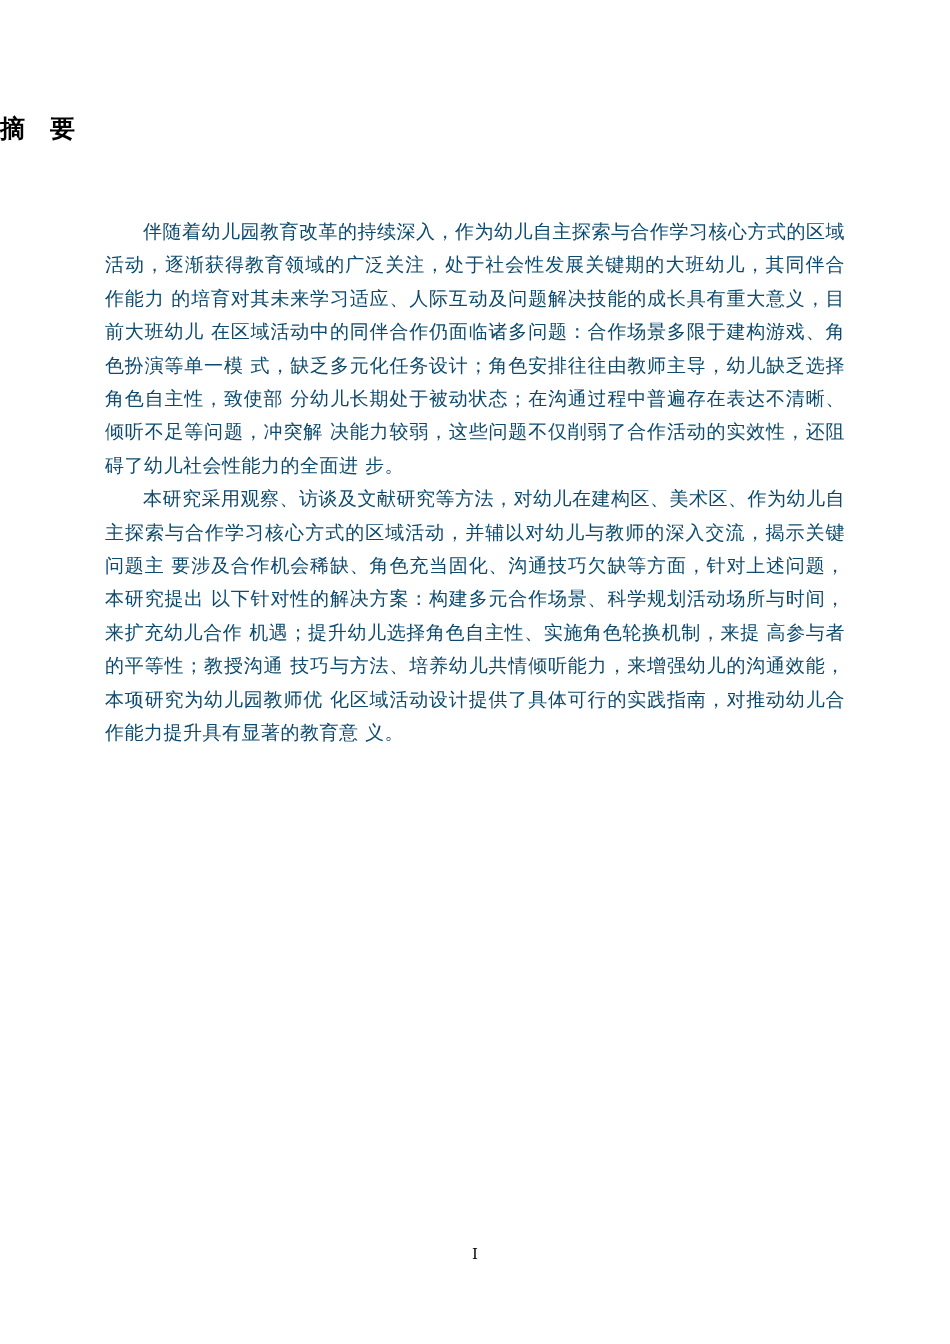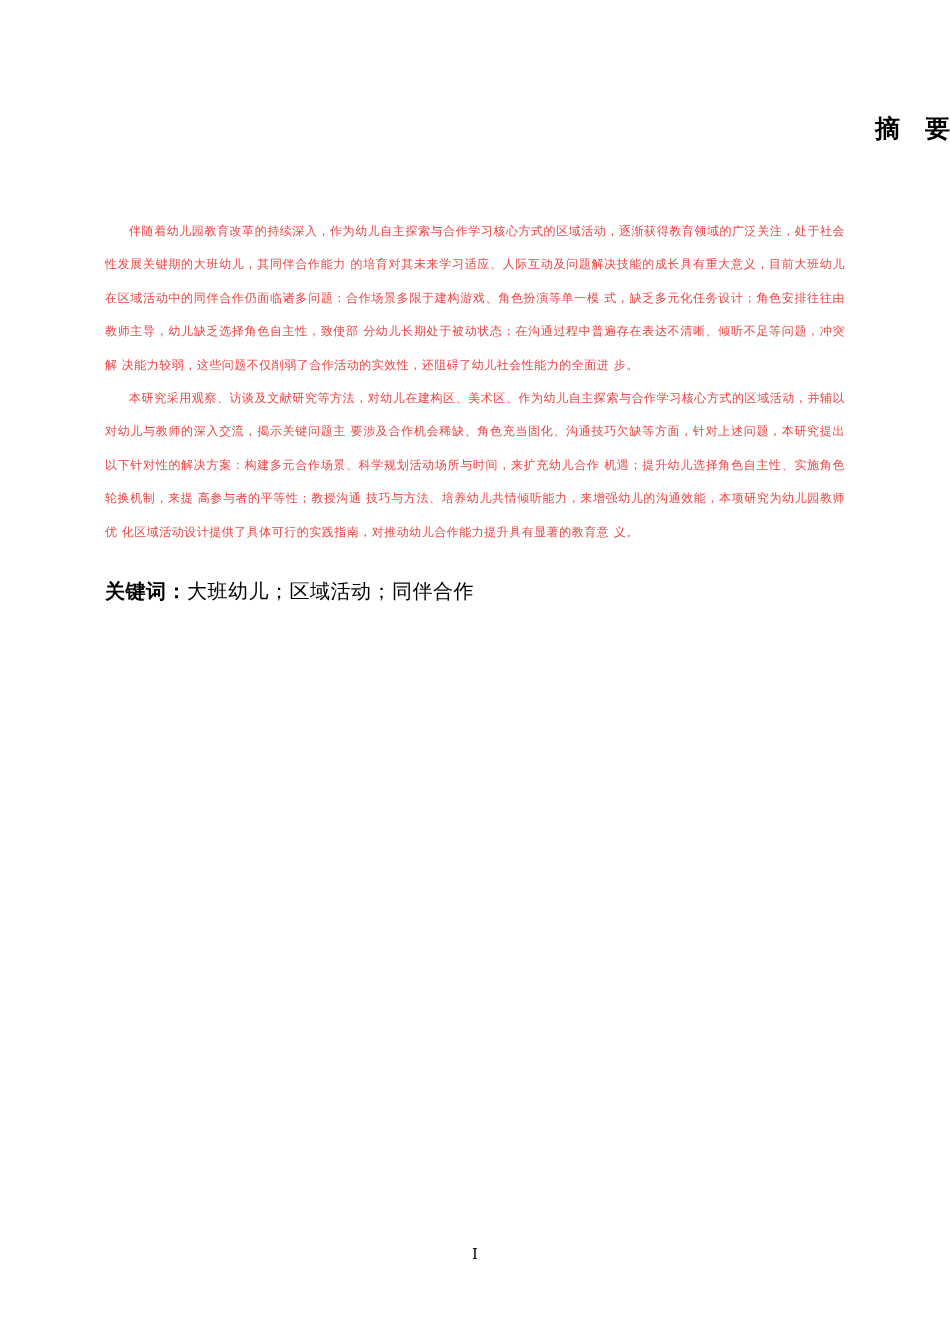--- a/index.html
+++ b/index.html
@@ -15,41 +15,41 @@
     color: #000000;
     font-family: "DejaVu Serif", "Liberation Serif", serif;
     overflow: hidden;
   }
   .title {
     position: absolute;
     top: 112px;
     left: 0;
     width: 100%;
     margin: 0;
-    text-align: right;
+    text-align: left;
     font-size: 25px;
     line-height: 33px;
     font-weight: bold;
     color: #000000;
   }
   .body-block {
     position: absolute;
     top: 215px;
     left: 105px;
     width: 740px;
   }
   .para {
     margin: 0;
-    font-size: 12px;
+    font-size: 19px;
     line-height: 33.4px;
     text-align: justify;
     text-justify: inter-ideograph;
     text-indent: 2em;
     letter-spacing: 0.5px;
-    color: #ef4444;
+    color: #0c4a6e;
   }
   .keywords {
     margin: 26px 0 0 0;
     font-size: 20px;
     line-height: 33px;
     letter-spacing: 0.5px;
     color: #000000;
   }
   .kw-label {
     font-weight: bold;
@@ -71,19 +71,18 @@
 <div class="page">
 
   <h1 class="title">摘　要</h1>
 
   <div class="body-block">
 
     <p class="para">伴随着幼儿园教育改革的持续深入，作为幼儿自主探索与合作学习核心方式的区域活动，逐渐获得教育领域的广泛关注，处于社会性发展关键期的大班幼儿，其同伴合作能力 的培育对其未来学习适应、人际互动及问题解决技能的成长具有重大意义，目前大班幼儿 在区域活动中的同伴合作仍面临诸多问题：合作场景多限于建构游戏、角色扮演等单一模 式，缺乏多元化任务设计；角色安排往往由教师主导，幼儿缺乏选择角色自主性，致使部 分幼儿长期处于被动状态；在沟通过程中普遍存在表达不清晰、倾听不足等问题，冲突解 决能力较弱，这些问题不仅削弱了合作活动的实效性，还阻碍了幼儿社会性能力的全面进 步。</p>
 
     <p class="para">本研究采用观察、访谈及文献研究等方法，对幼儿在建构区、美术区、作为幼儿自主探索与合作学习核心方式的区域活动，并辅以对幼儿与教师的深入交流，揭示关键问题主 要涉及合作机会稀缺、角色充当固化、沟通技巧欠缺等方面，针对上述问题，本研究提出 以下针对性的解决方案：构建多元合作场景、科学规划活动场所与时间，来扩充幼儿合作 机遇；提升幼儿选择角色自主性、实施角色轮换机制，来提 高参与者的平等性；教授沟通 技巧与方法、培养幼儿共情倾听能力，来增强幼儿的沟通效能，本项研究为幼儿园教师优 化区域活动设计提供了具体可行的实践指南，对推动幼儿合作能力提升具有显著的教育意 义。</p>
 
-    <p class="keywords"><span class="kw-label">关键词：</span><span>大班幼儿；区域活动；同伴合作</span></p>
 
   </div>
 
   <div class="page-number">I</div>
 
 </div>
 
 </body></html>

